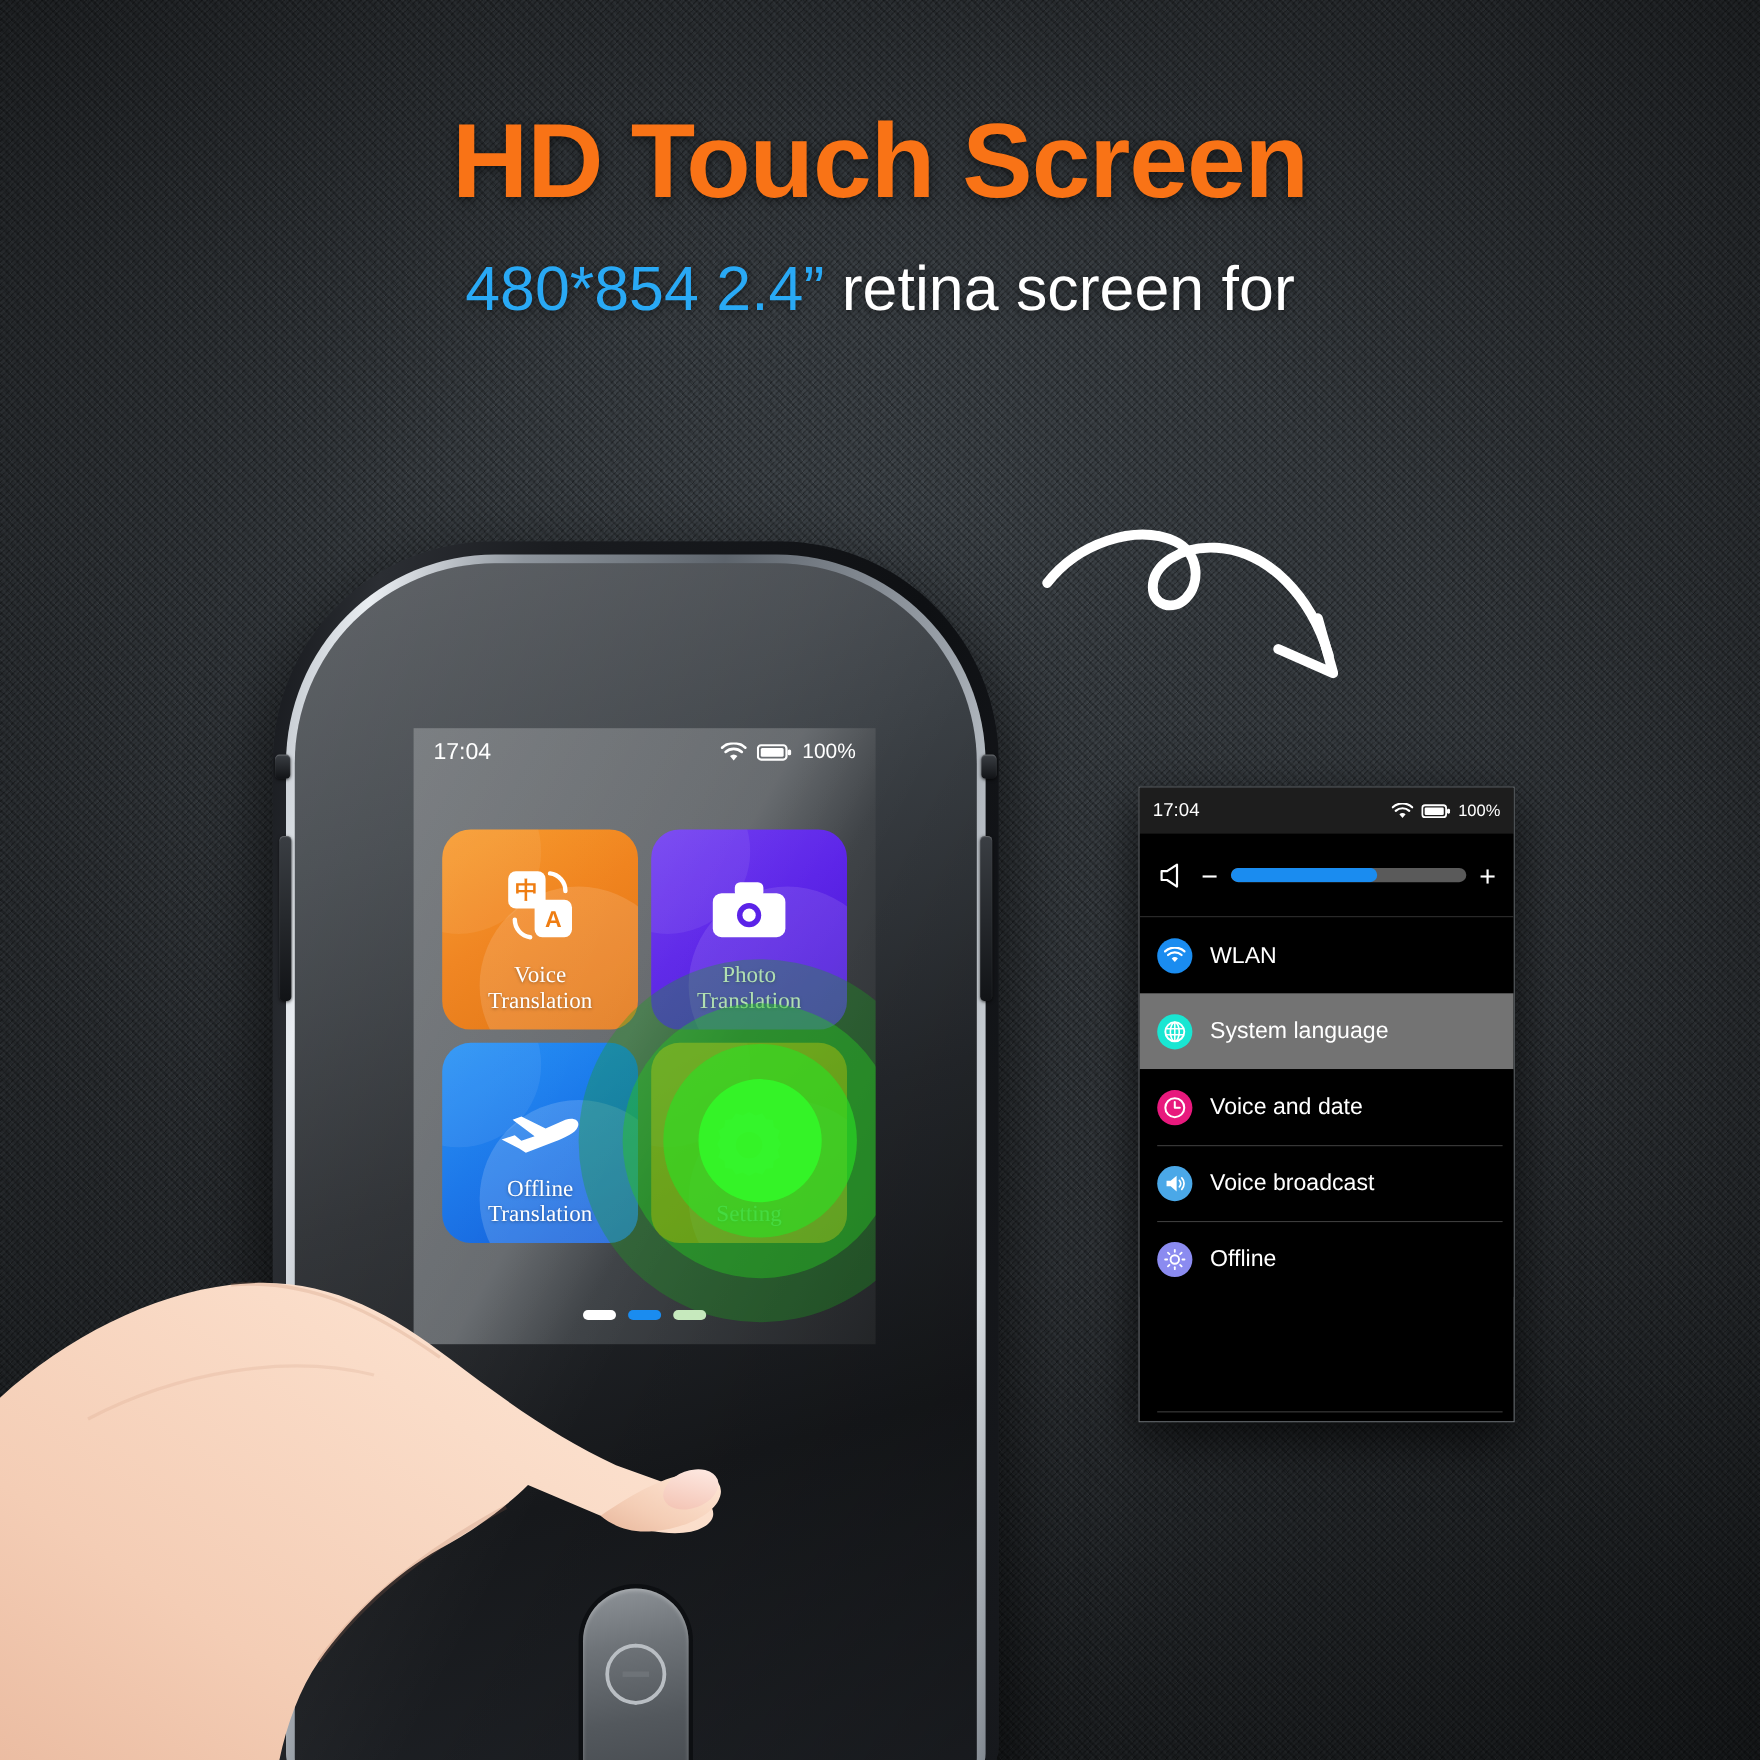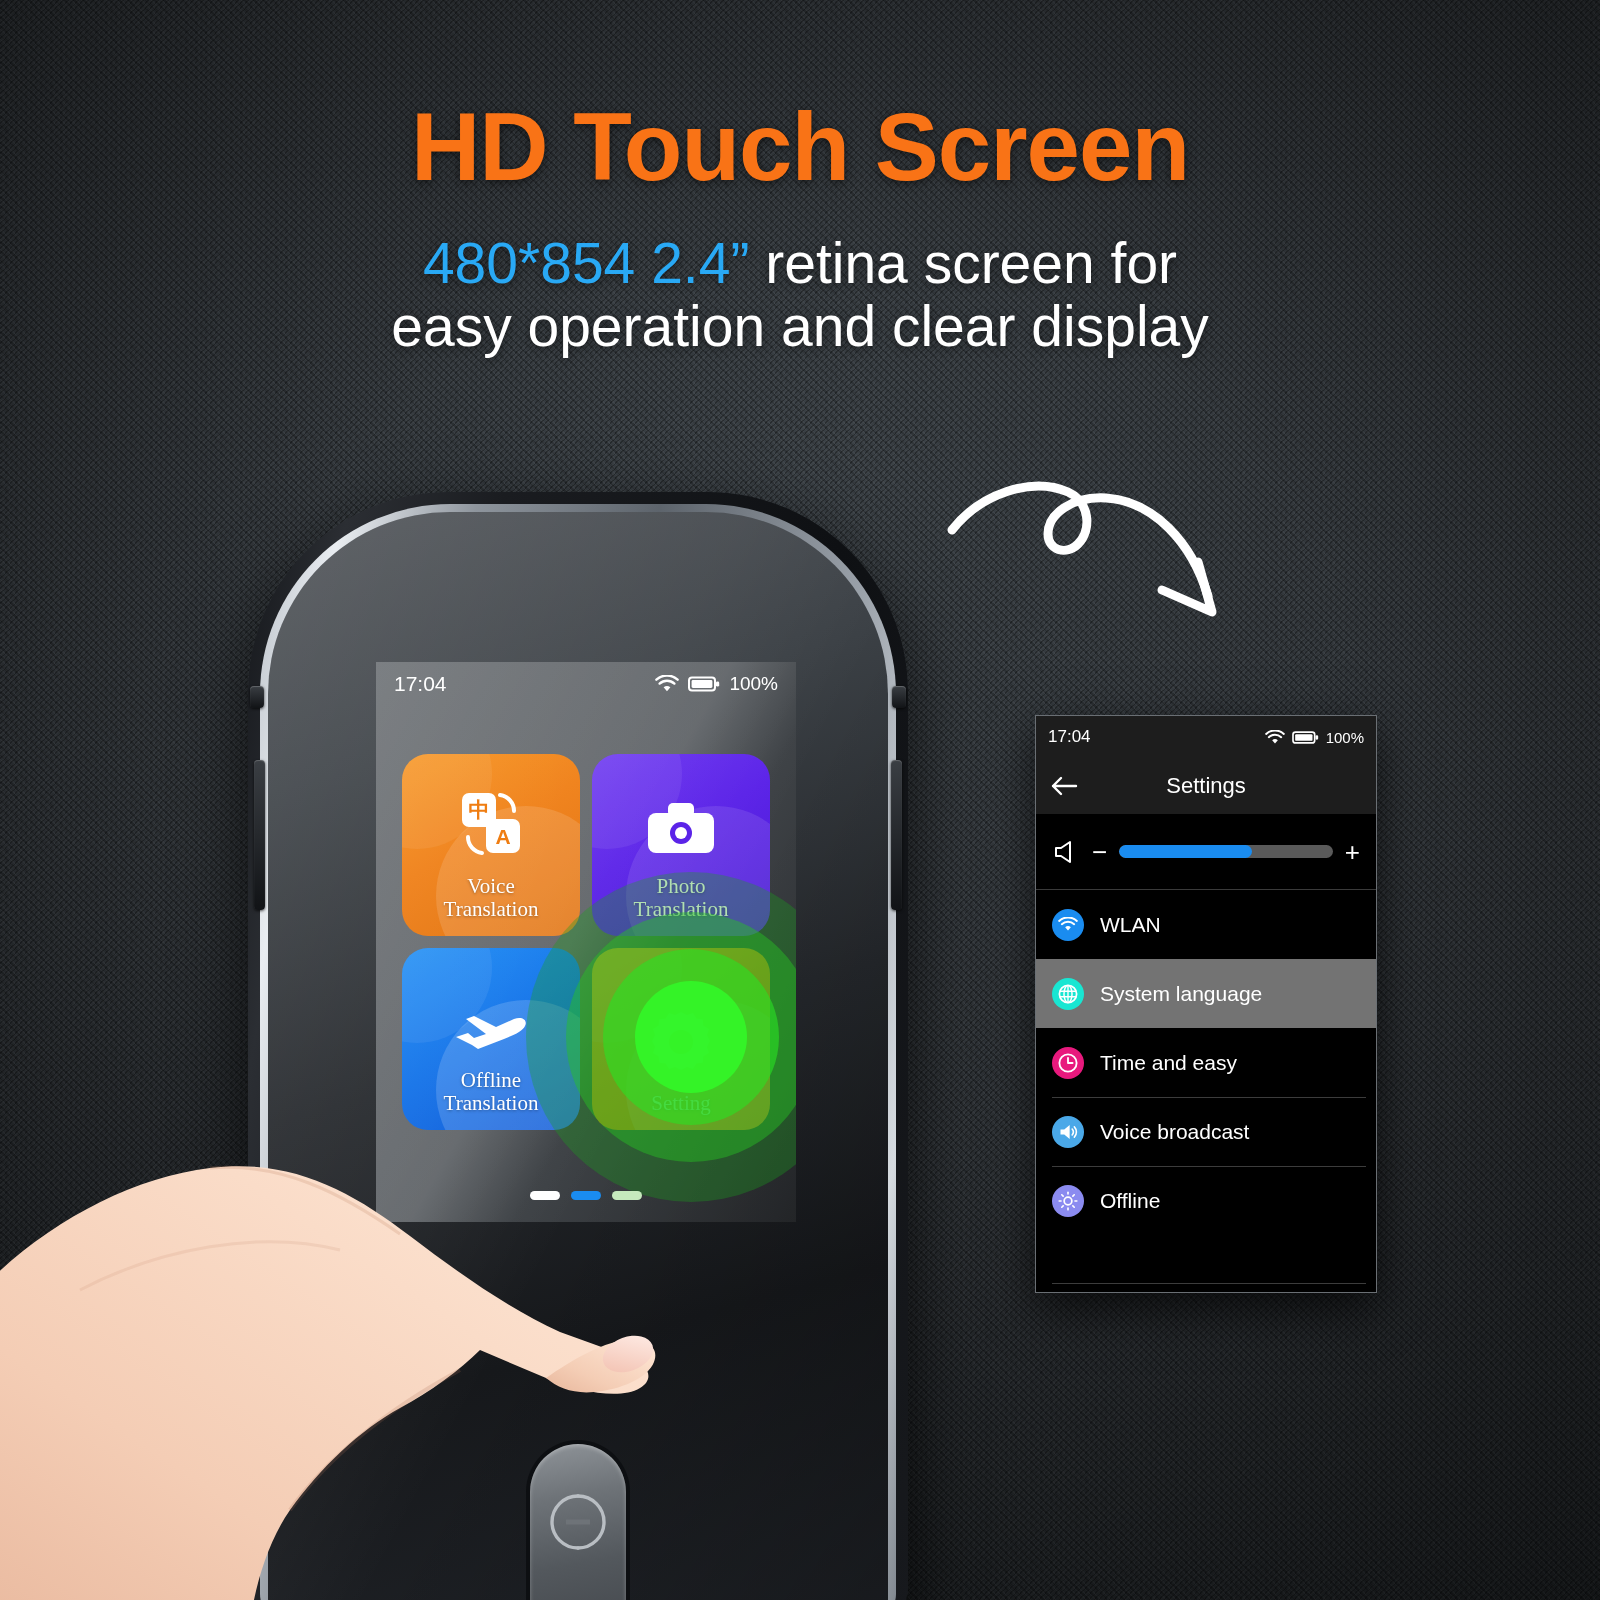--- a/index.html
+++ b/index.html
@@ -213,21 +213,20 @@
 </style>
 </head>
 <body>
 
 <div id="bg"></div>
 <div id="bg-vig"></div>
 
 <div class="headline">HD Touch Screen</div>
 <div class="subtitle">
   <span class="accent">480*854 2.4”</span><span> retina screen for</span><br>
-  <span>easy operation and clear display</span>
 </div>
 
 <svg class="arrow" viewBox="0 0 300 175">
   <path d="M12 62 C40 26, 92 8, 128 24 C150 34, 152 62, 138 76 C126 88, 108 82, 108 66
            C108 46, 132 28, 166 30 C214 33, 252 75, 268 128" fill="none" stroke="#ffffff" stroke-width="9" stroke-linecap="round"></path>
   <path d="M222 122 L272 144 L258 94" fill="none" stroke="#ffffff" stroke-width="9" stroke-linecap="round" stroke-linejoin="round"></path>
 </svg>
 
 <div class="device">
   <div class="dev-shell"></div>
@@ -393,26 +392,20 @@
       </svg>
       <svg width="27" height="15" viewBox="0 0 32 18">
         <rect x="1" y="2.5" width="26" height="13" rx="3" fill="none" stroke="#fff" stroke-width="2"></rect>
         <rect x="3.6" y="5" width="20.8" height="8" rx="1.4" fill="#fff"></rect>
         <rect x="28" y="6.4" width="3.2" height="5.2" rx="1.4" fill="#fff"></rect>
       </svg>
       <span class="sb-pct">100%</span>
     </span>
   </div>
 
-  <div class="p-title-bar">
-    <svg class="p-back" width="28" height="22" viewBox="0 0 28 22">
-      <path d="M26 11 H3 M11 3 L3 11 L11 19" fill="none" stroke="#fff" stroke-width="2.4" stroke-linecap="round" stroke-linejoin="round"></path>
-    </svg>
-    <div class="p-title">Settings</div>
-  </div>
 
   <div class="p-vol">
     <svg width="28" height="26" viewBox="0 0 28 26">
       <path d="M4 9 H9 L18 3 V23 L9 17 H4 Z" fill="none" stroke="#fff" stroke-width="2" stroke-linejoin="round"></path>
     </svg>
     <span class="vol-minus">−</span>
     <div class="vol-track">
       <div class="vol-fill" id="volfill" style="width: 62%;"></div>
     </div>
     <span class="vol-plus">+</span>
@@ -440,21 +433,21 @@
     <span class="p-row-label">System language</span>
   </div>
 
   <div class="p-row">
     <span class="p-ico" style="background:#e8197d;">
       <svg width="22" height="22" viewBox="0 0 24 24">
         <circle cx="12" cy="12" r="9.4" fill="none" stroke="#fff" stroke-width="2"></circle>
         <path d="M12 6.4 V12 H17" fill="none" stroke="#fff" stroke-width="2" stroke-linecap="round" stroke-linejoin="round"></path>
       </svg>
     </span>
-    <span class="p-row-label">Time and easy</span>
+    <span class="p-row-label">Voice and date</span>
   </div>
 
 
   <div class="p-row">
     <span class="p-ico" style="background:#4aa8e8;">
       <svg width="22" height="20" viewBox="0 0 26 24">
         <path d="M4 9 H8.5 L15 3.5 V20.5 L8.5 15 H4 Z" fill="#fff"></path>
         <path d="M18 8.5 A5.4 5.4 0 0 1 18 15.5" fill="none" stroke="#fff" stroke-width="1.9" stroke-linecap="round"></path>
         <path d="M20.6 5.8 A9 9 0 0 1 20.6 18.2" fill="none" stroke="#fff" stroke-width="1.9" stroke-linecap="round"></path>
       </svg>

